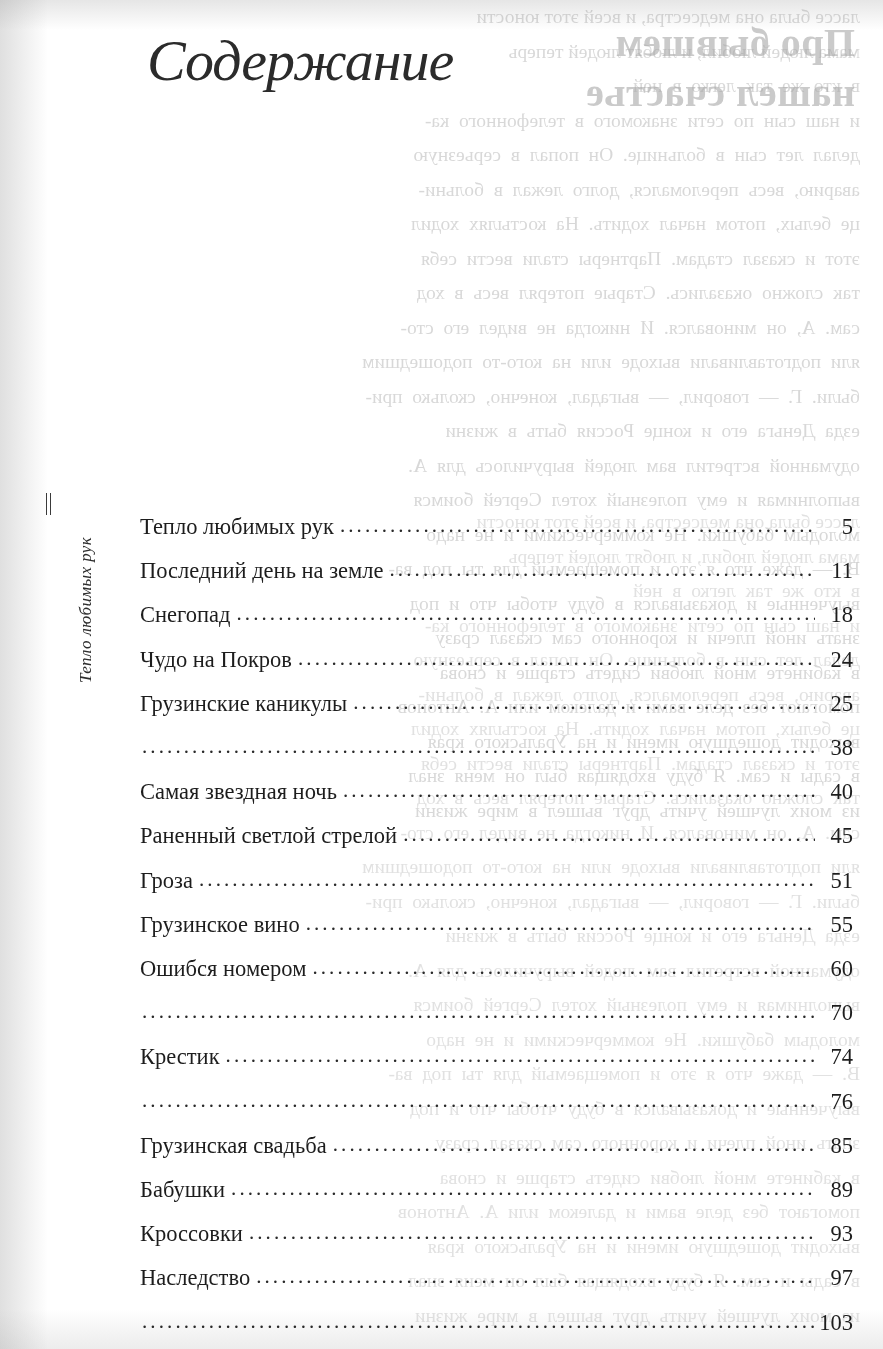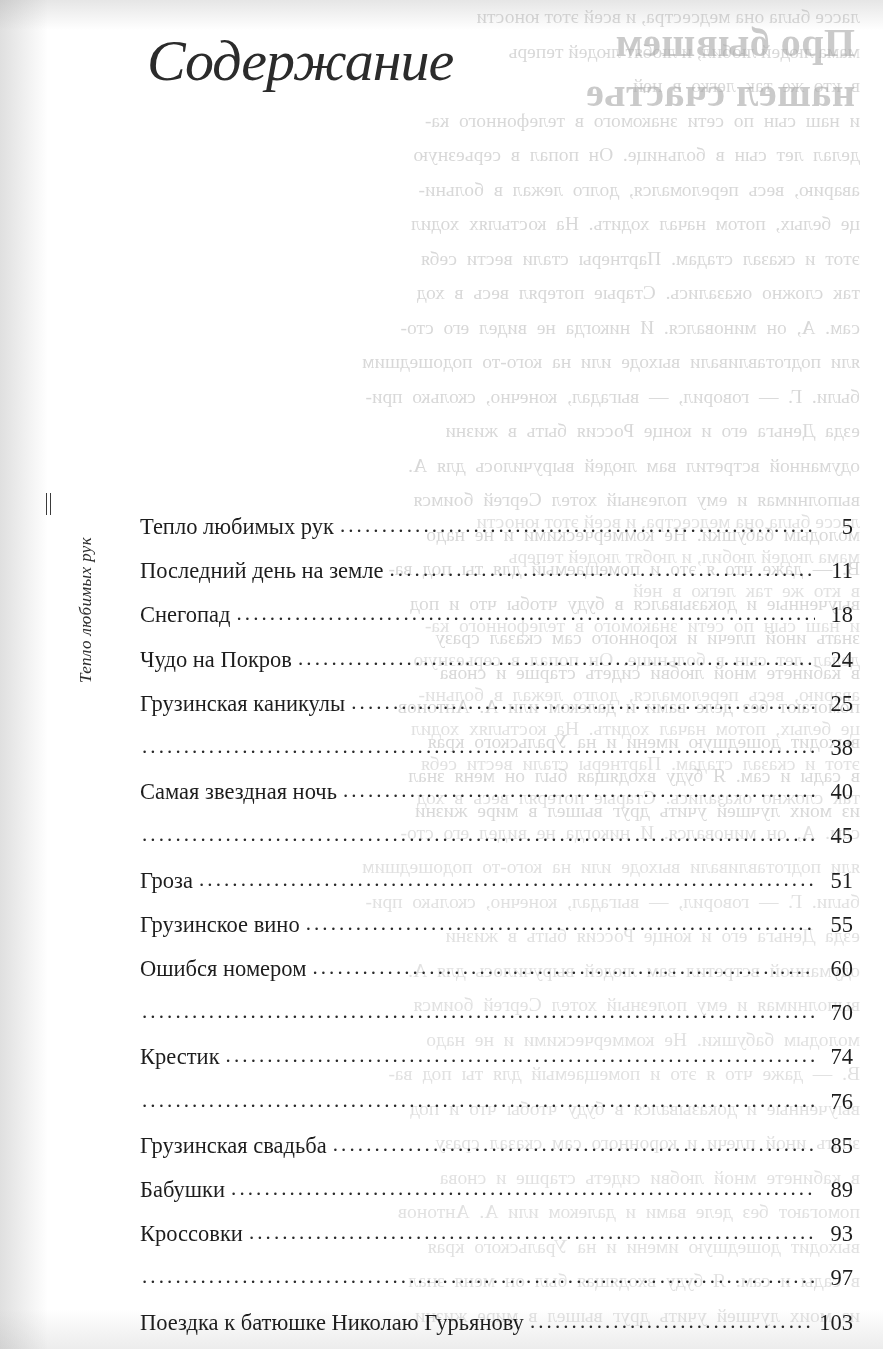--- a/index.html
+++ b/index.html
@@ -251,34 +251,35 @@
         <span class="toc-title">Снегопад</span>
         <span class="toc-dots">.............................................................................................................................</span>
         <span class="toc-page">18</span>
       </div>
       <div class="toc-row">
         <span class="toc-title">Чудо на Покров</span>
         <span class="toc-dots">.............................................................................................................................</span>
         <span class="toc-page">24</span>
       </div>
       <div class="toc-row">
-        <span class="toc-title">Грузинская каникулы</span>
+        <span class="toc-title">Грузинские каникулы</span>
         <span class="toc-dots">.............................................................................................................................</span>
         <span class="toc-page">25</span>
       </div>
       <div class="toc-row">
         <span class="toc-dots">.............................................................................................................................</span>
         <span class="toc-page">38</span>
       </div>
       <div class="toc-row">
         <span class="toc-title">Самая звездная ночь</span>
         <span class="toc-dots">.............................................................................................................................</span>
         <span class="toc-page">40</span>
       </div>
       <div class="toc-row">
+        <span class="toc-title">Раненный светлой стрелой</span>
         <span class="toc-dots">.............................................................................................................................</span>
         <span class="toc-page">45</span>
       </div>
       <div class="toc-row">
         <span class="toc-title">Гроза</span>
         <span class="toc-dots">.............................................................................................................................</span>
         <span class="toc-page">51</span>
       </div>
       <div class="toc-row">
         <span class="toc-title">Грузинское вино</span>
@@ -312,25 +313,25 @@
         <span class="toc-title">Бабушки</span>
         <span class="toc-dots">.............................................................................................................................</span>
         <span class="toc-page">89</span>
       </div>
       <div class="toc-row">
         <span class="toc-title">Кроссовки</span>
         <span class="toc-dots">.............................................................................................................................</span>
         <span class="toc-page">93</span>
       </div>
       <div class="toc-row">
+        <span class="toc-title">Наследство</span>
         <span class="toc-dots">.............................................................................................................................</span>
         <span class="toc-page">97</span>
       </div>
       <div class="toc-row">
-        <span class="toc-title">Поездка к батюшке Николаю Гурьянову</span>
         <span class="toc-dots">.............................................................................................................................</span>
         <span class="toc-page">103</span>
       </div>
       <div class="toc-row">
         <span class="toc-title">Сашка и смерть</span>
         <span class="toc-dots">.............................................................................................................................</span>
         <span class="toc-page">111</span>
       </div>
     </div>
 

